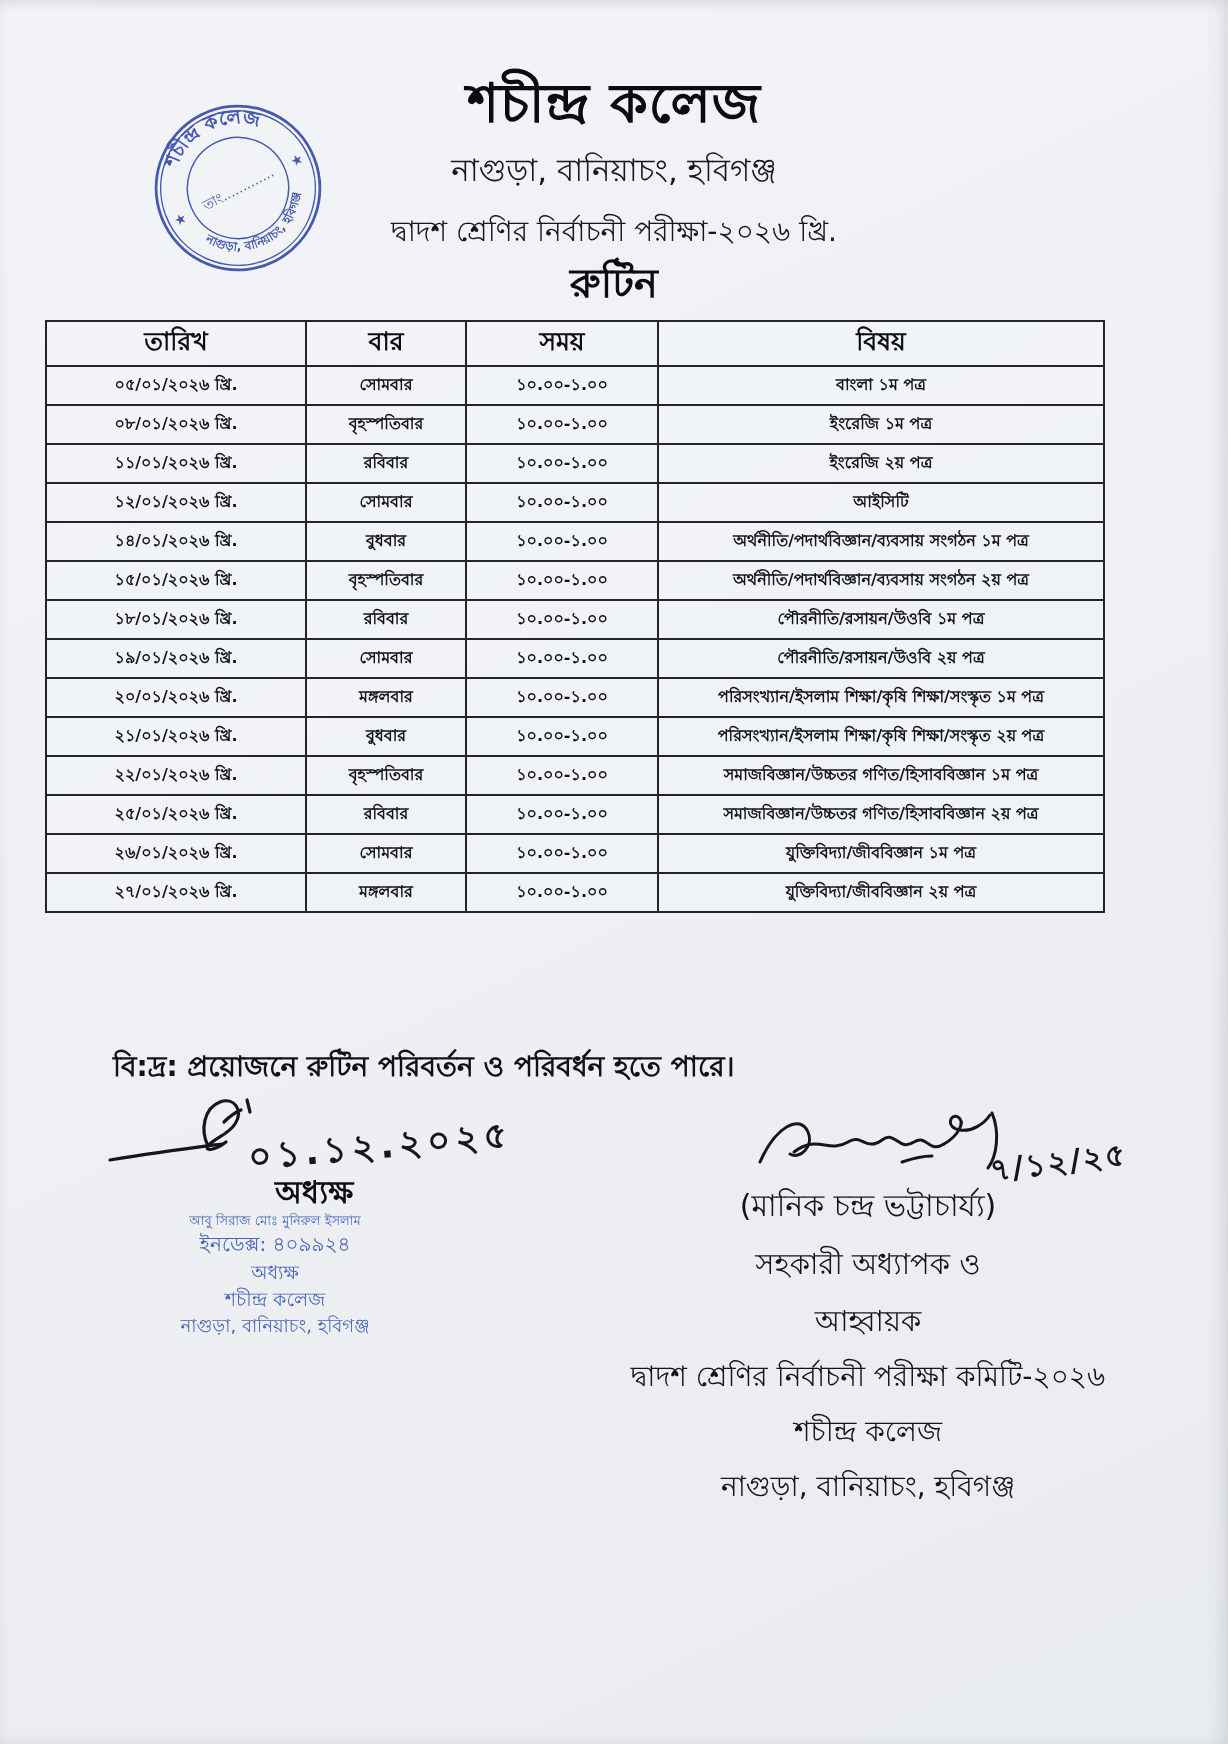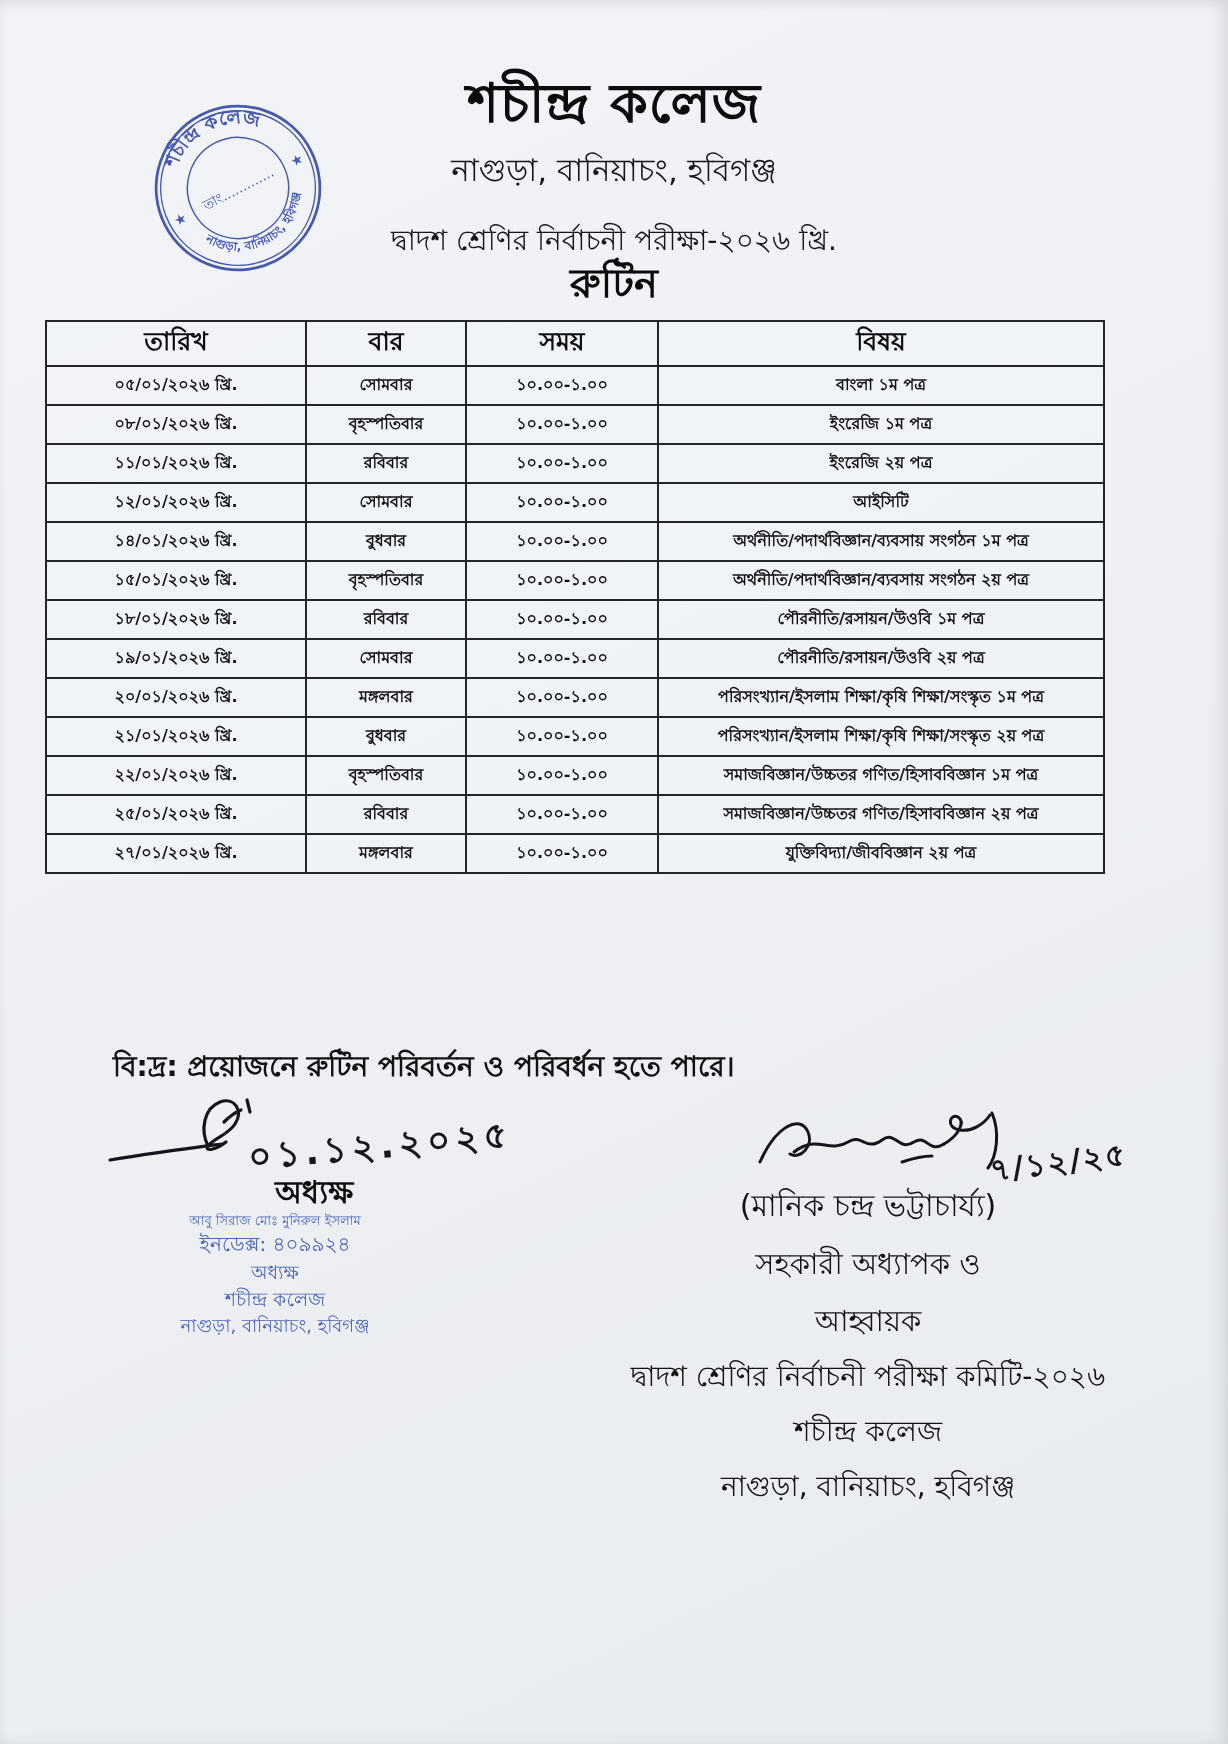--- a/index.html
+++ b/index.html
@@ -11,21 +11,21 @@
   .page{
     position:relative;width:1228px;height:1744px;overflow:hidden;
     background:linear-gradient(155deg,#f3f4f7 0%,#eef0f3 45%,#e9ecef 100%);
     box-shadow:inset -8px 0 16px rgba(0,0,0,0.07), inset 0 5px 12px rgba(0,0,0,0.05);
     color:#121214;
   }
   
   .hdr{position:absolute;left:0;right:0;text-align:center;}
   .college-title{top:62px;font-size:54px;font-weight:bold;letter-spacing:1px;color:#0c0c0e;}
   .college-address{top:146px;font-size:31px;color:#17171a;}
-  .exam-title{top:219px;font-size:28px;color:#17171a;}
+  .exam-title{top:210px;font-size:28px;color:#17171a;}
   .routine-title{top:252px;font-size:40px;font-weight:bold;color:#0c0c0e;}
   
   .seal{position:absolute;left:146px;top:96px;width:184px;height:184px;
         transform:rotate(-27deg);opacity:.88;}
   
   table.routine{
     position:absolute;left:45px;top:320px;width:1058px;
     border-collapse:collapse;table-layout:fixed;
   }
   table.routine th,table.routine td{
@@ -182,20 +182,26 @@
           <td>১০.০০-১.০০</td>
           <td>সমাজবিজ্ঞান/উচ্চতর গণিত/হিসাববিজ্ঞান ১ম পত্র</td>
         </tr>
         <tr>
           <td>২৫/০১/২০২৬ খ্রি.</td>
           <td>রবিবার</td>
           <td>১০.০০-১.০০</td>
           <td>সমাজবিজ্ঞান/উচ্চতর গণিত/হিসাববিজ্ঞান ২য় পত্র</td>
         </tr>
         <tr>
+          <td>২৬/০১/২০২৬ খ্রি.</td>
+          <td>সোমবার</td>
+          <td>১০.০০-১.০০</td>
+          <td>যুক্তিবিদ্যা/জীববিজ্ঞান ১ম পত্র</td>
+        </tr>
+        <tr>
           <td>২৭/০১/২০২৬ খ্রি.</td>
           <td>মঙ্গলবার</td>
           <td>১০.০০-১.০০</td>
           <td>যুক্তিবিদ্যা/জীববিজ্ঞান ২য় পত্র</td>
         </tr>
       </tbody>
   </table>
 
   <div class="note">বি:দ্র: প্রয়োজনে রুটিন পরিবর্তন ও পরিবর্ধন হতে পারে।</div>
 

